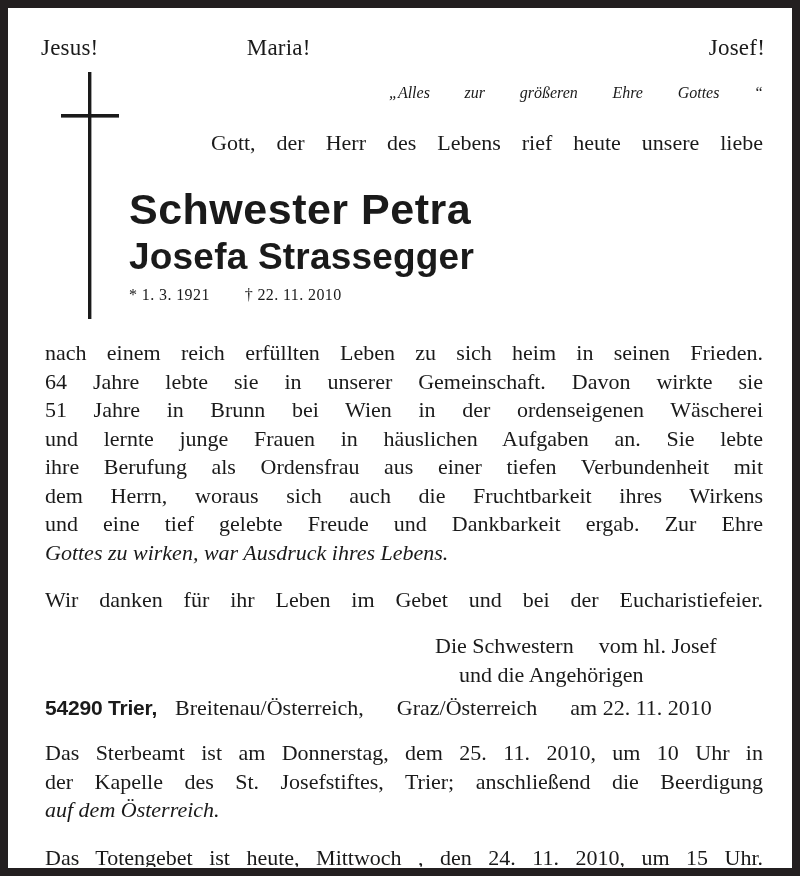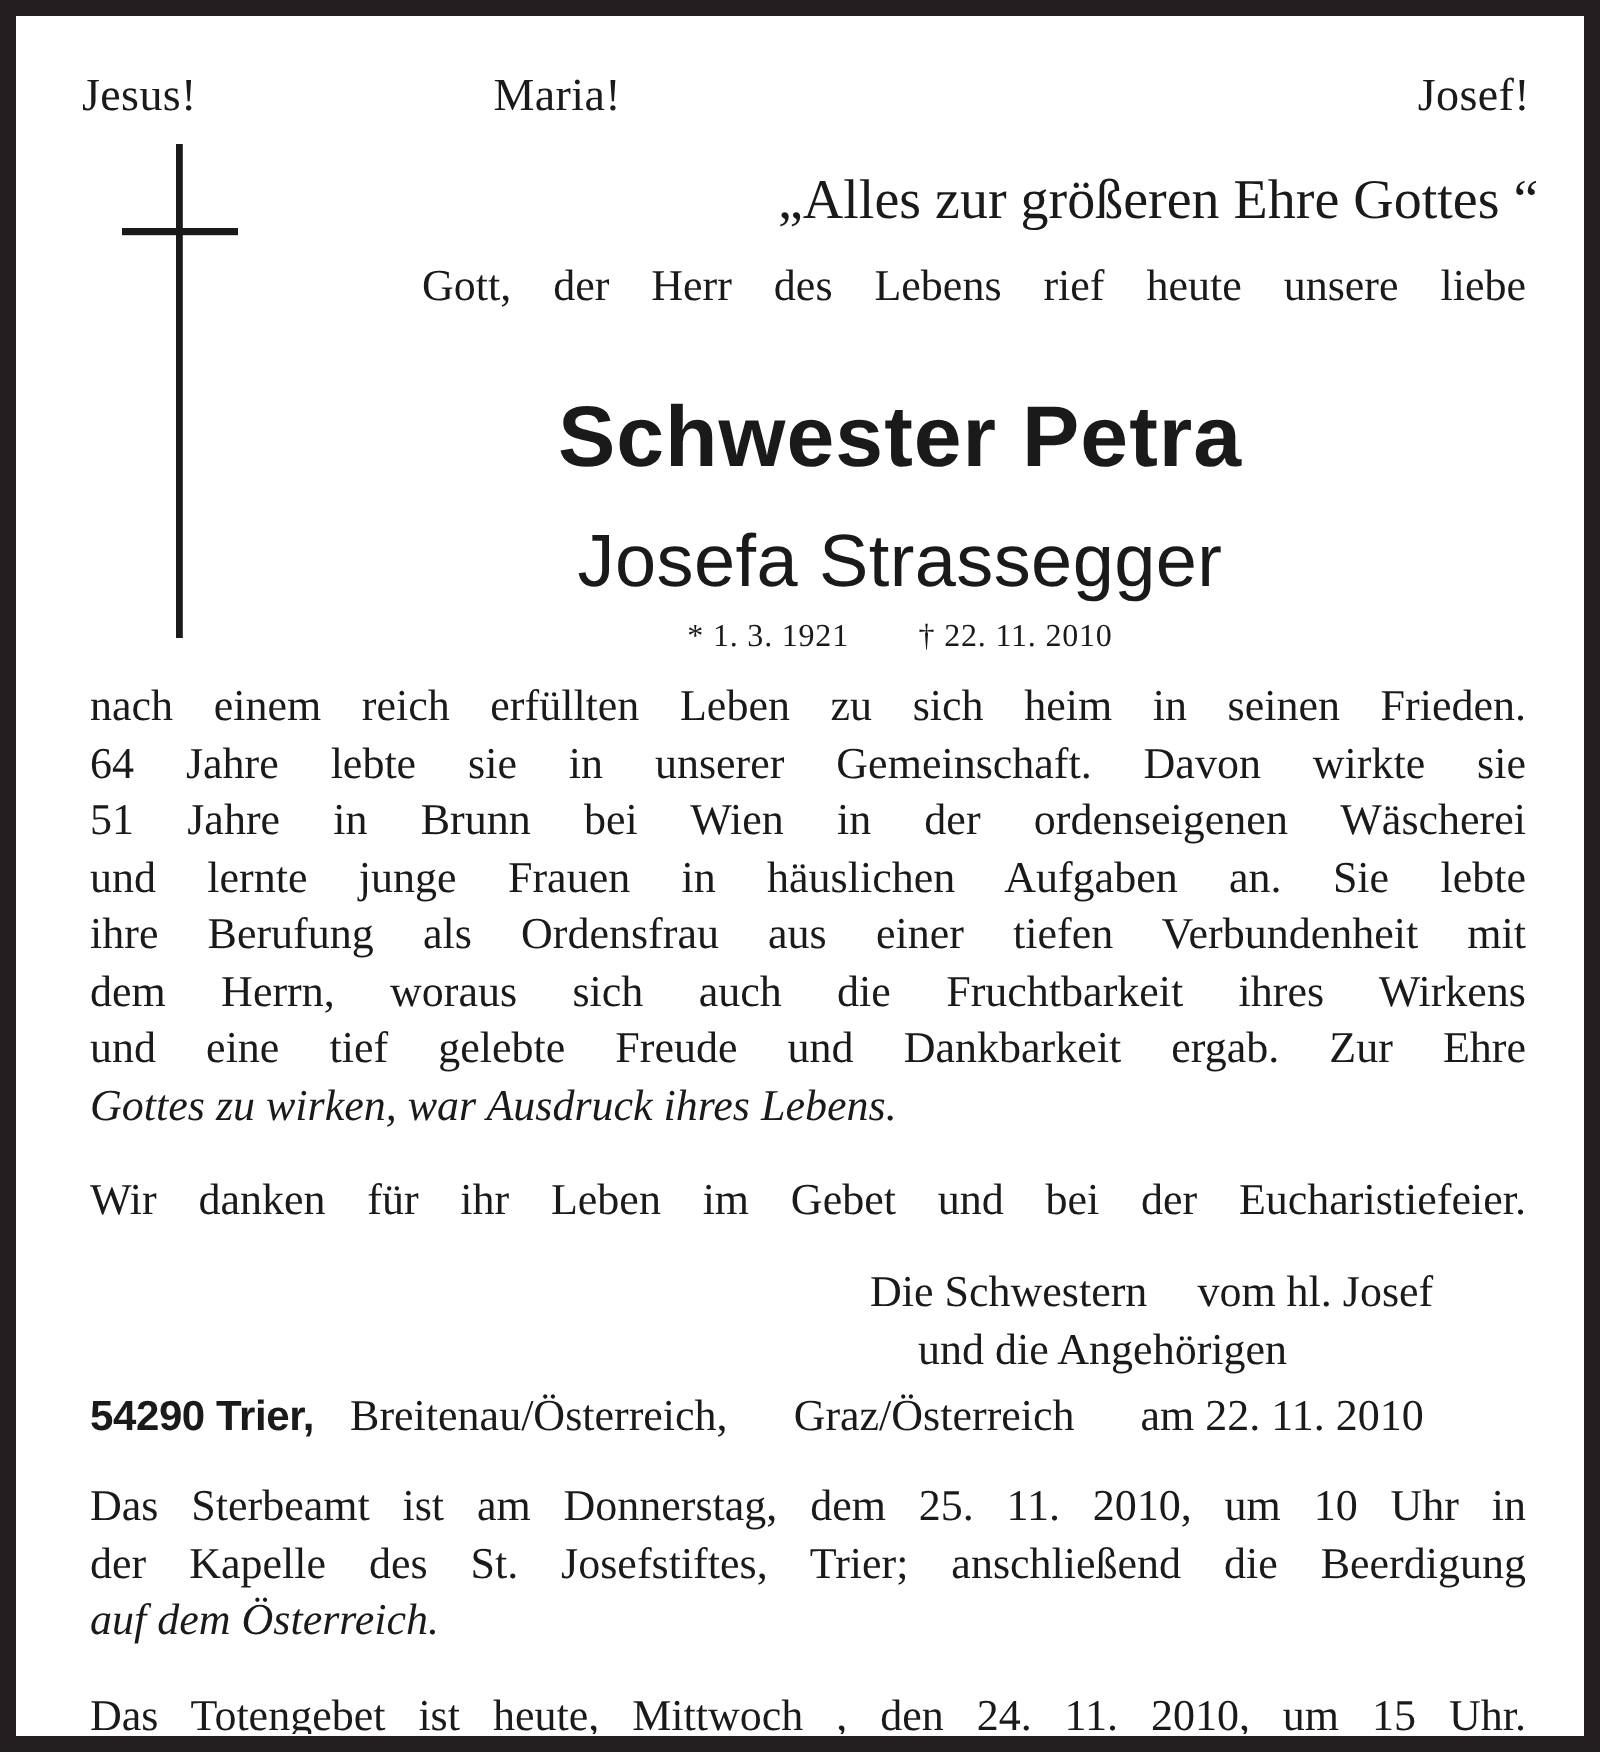--- a/index.html
+++ b/index.html
@@ -57,60 +57,61 @@
     letter-spacing: 0.2px;
   }
   .invocation span:nth-child(2) { margin-right: 250px; }
 
   
   .motto {
     position: absolute;
     left: 380px;
     right: 28px;
     top: 74px;
-    font-size: 28px;
+    font-size: 16px;
     text-align: justify;
     text-align-last: justify;
     line-height: 1.25;
     white-space: nowrap;
+    font-style: italic;
   }
   .lead {
     position: absolute;
     left: 202px;
     right: 28px;
     top: 120px;
     font-size: 22px;
     text-align: justify;
     text-align-last: justify;
     line-height: 1.25;
     white-space: nowrap;
   }
 
   
   .name-block {
     position: absolute;
     left: 120px;
     right: 20px;
-    top: 188px;
-    text-align: center;
+    top: 178px;
+    text-align: left;
     font-family: "Liberation Sans", "DejaVu Sans", sans-serif;
   }
   .name-primary {
     font-size: 43px;
     font-weight: bold;
     letter-spacing: 0.5px;
     line-height: 1.05;
     white-space: nowrap;
   }
   .name-secondary {
     font-size: 37px;
-    font-weight: normal;
+    font-weight: bold;
     letter-spacing: 0.2px;
     line-height: 1.12;
-    margin-top: 18px;
+    margin-top: 4px;
     white-space: nowrap;
   }
   .life-dates {
     font-family: "Liberation Serif", "DejaVu Serif", serif;
     font-weight: normal;
     font-size: 16px;
     margin-top: 8px;
     letter-spacing: 0.4px;
     white-space: nowrap;
   }

